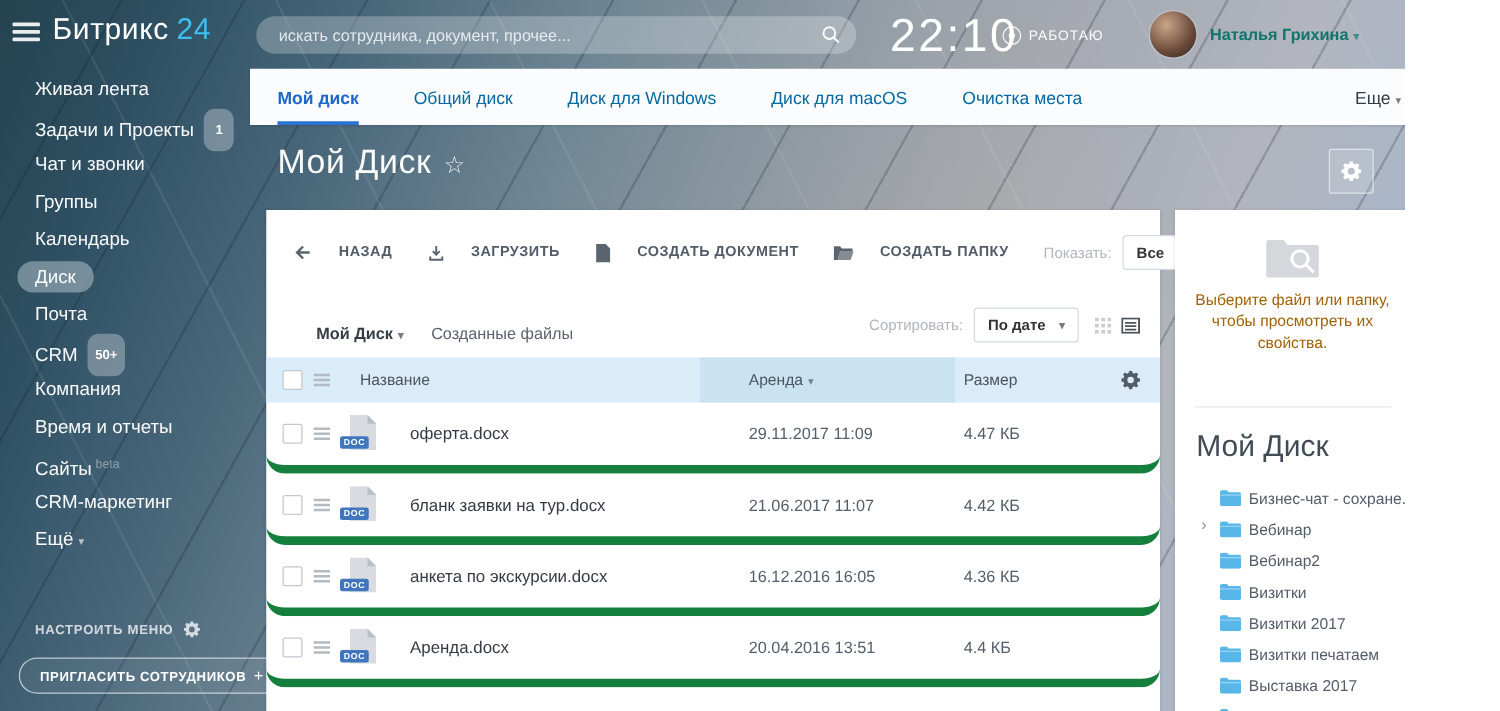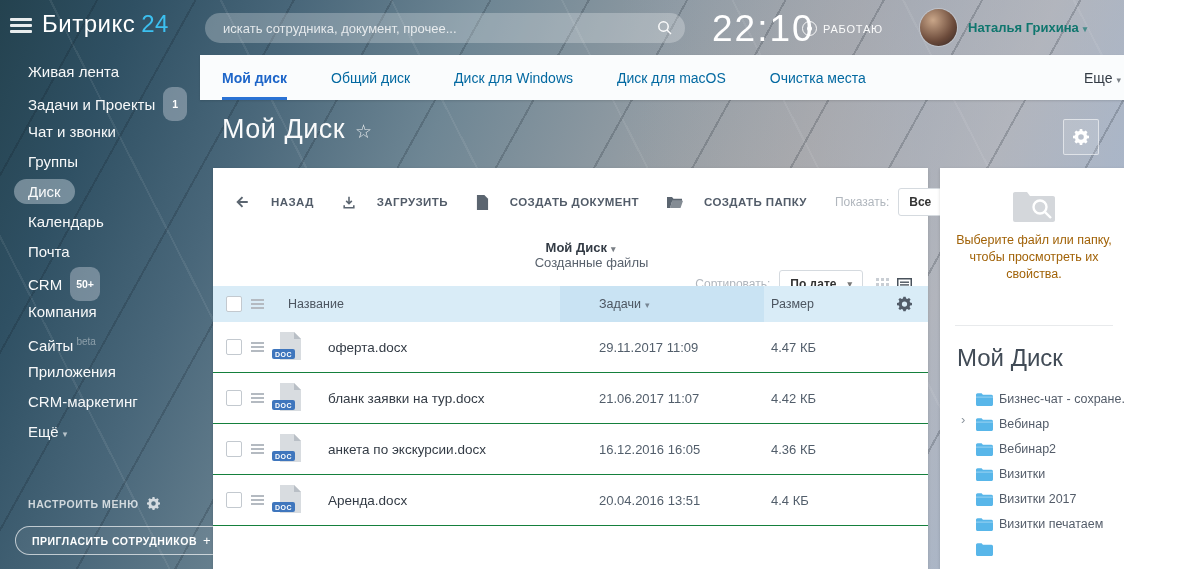--- a/index.html
+++ b/index.html
@@ -64,40 +64,40 @@
   .table-panel{left:213px;top:168px;width:715px;height:401px;}
   .toolbar{position:absolute;left:0;top:14px;right:0;height:40px;display:flex;align-items:center;padding-left:22px;gap:28px;}
   .tbtn{display:flex;align-items:center;gap:21px;font-size:11.5px;font-weight:bold;color:#525c69;
     letter-spacing:.4px;cursor:pointer;white-space:nowrap;}
   .tbtn svg{color:#5b6570;}
   .show-zone{margin-left:auto;display:flex;align-items:center;padding-right:20px;gap:9px;}
   .dim-label{font-size:12px;color:#b0b6bd;}
   .dropdown{display:flex;align-items:center;gap:7px;border:1px solid #d5dadf;border-radius:3px;
     background:#fff;height:26px;padding:0 10px;font-size:12px;font-weight:bold;color:#333;cursor:pointer;}
   .dropdown .caret{color:#818archive artifacts}
-  .crumbs{position:absolute;left:0;top:72px;right:0;height:34px;display:flex;align-items:center;padding-left:20px;flex-direction:column;}
+  .crumbs{position:absolute;left:0;top:72px;right:0;height:34px;display:flex;align-items:flex-end;padding-left:40px;}
   .crumb-root{font-size:13px;color:#333b45;font-weight:bold;cursor:pointer;}
   .crumb-cur{font-size:13px;color:#59626d;margin-left:22px;}
   .sort-zone{margin-left:auto;display:flex;align-items:center;gap:9px;padding-right:16px;}
   .view-toggle{display:flex;align-items:center;gap:8px;margin-left:4px;}
   .vicon{cursor:pointer;display:flex;}
   
   .thead{position:absolute;left:0;top:118px;right:0;height:36px;background:#d9ecf7;display:flex;align-items:center;}
   .thead .band{position:absolute;left:347px;width:204px;top:0;bottom:0;background:#c9e3f3;}
   .col-cb{position:absolute;left:13px;top:50%;transform:translateY(-50%);}
   .col-drag{position:absolute;left:38px;top:50%;transform:translateY(-50%);}
   .h-name{position:absolute;left:75px;font-size:12.5px;color:#4c5560;cursor:pointer;}
   .h-mod{position:absolute;left:386px;font-size:12.5px;color:#4c5560;cursor:pointer;}
   .h-size{position:absolute;left:558px;font-size:12.5px;color:#4c5560;cursor:pointer;}
   .h-gear{position:absolute;right:16px;top:50%;transform:translateY(-50%);color:#525c69;cursor:pointer;display:flex;}
   .cb{width:14px;height:14px;background:#fff;border:1px solid #c3c9cf;border-radius:2px;cursor:pointer;display:inline-block;}
   .drag{width:13px;cursor:grab;display:inline-block;}
   .drag i{display:block;height:2px;margin:2px 0;background:#b4bac1;}
   .rows{position:absolute;left:0;top:154px;right:0;bottom:0;overflow:hidden;}
-  .trow{position:relative;height:50px;border-bottom:1px solid #15803d;}
+  .trow{position:relative;height:50px;border-bottom:7px solid #15803d;border-radius:15px;}
   .trow .col-cb{top:50%;}
   .docicon{position:absolute;left:66px;top:10px;width:26px;height:30px;}
   .docicon .dbadge{position:absolute;left:-7px;bottom:3px;background:#3f76bd;color:#fff;font-size:7px;
     font-weight:bold;letter-spacing:.5px;padding:1.5px 3px;border-radius:2px;}
   .fname{position:absolute;left:115px;top:50%;transform:translateY(-50%);font-size:13.5px;color:#333b45;cursor:pointer;text-decoration:none;}
   .fdate{position:absolute;left:386px;top:50%;transform:translateY(-50%);font-size:13px;color:#525e6b;}
   .fsize{position:absolute;left:558px;top:50%;transform:translateY(-50%);font-size:13px;color:#525e6b;}
   
   .props-panel{left:940px;top:168px;width:188px;height:401px;}
   .fsearch{position:absolute;left:50%;top:20px;transform:translateX(-50%);}
@@ -153,27 +153,27 @@
     <span class="lbl">РАБОТАЮ</span>
   </div>
   <div class="avatar-main"></div>
   <div class="username"><span>Наталья Грихина</span><span class="caret">▾</span></div>
 
   <div class="sidebar">
     <div class="side-item"><span>Живая лента</span></div>
     <div class="side-item"><span>Задачи и Проекты</span><span class="badge">1</span></div>
     <div class="side-item"><span>Чат и звонки</span></div>
     <div class="side-item"><span>Группы</span></div>
+    <div class="side-item"><span>Календарь</span></div>
     <div class="side-item"><span class="pill">Диск</span></div>
-    <div class="side-item"><span>Календарь</span></div>
     <div class="side-item"><span>Почта</span></div>
     <div class="side-item"><span>CRM</span><span class="badge">50+</span></div>
     <div class="side-item"><span>Компания</span></div>
+    <div class="side-item"><span>Время и отчеты</span></div>
     <div class="side-item"><span>Сайты</span><span class="beta">beta</span></div>
-    <div class="side-item"><span>Приложения</span></div>
     <div class="side-item"><span>CRM-маркетинг</span></div>
     <div class="side-item"><span>Ещё</span><span class="caret">▾</span></div>
   </div>
   <div class="cfg-menu">
     <span>НАСТРОИТЬ МЕНЮ</span>
     <svg width="13" height="13" viewBox="0 0 16 16">
         <path fill="currentColor" fill-rule="evenodd" d="M6.8 0h2.4l.4 2a6 6 0 0 1 1.5.6l1.7-1.1 1.7 1.7-1.1 1.7c.3.5.5 1 .6 1.5l2 .4v2.4l-2 .4a6 6 0 0 1-.6 1.5l1.1 1.7-1.7 1.7-1.7-1.1a6 6 0 0 1-1.5.6l-.4 2H6.8l-.4-2a6 6 0 0 1-1.5-.6l-1.7 1.1-1.7-1.7 1.1-1.7a6 6 0 0 1-.6-1.5l-2-.4V6.8l2-.4c.1-.5.3-1 .6-1.5L1.5 3.2l1.7-1.7 1.7 1.1c.5-.3 1-.5 1.5-.6zM8 5.2A2.8 2.8 0 1 0 8 10.8 2.8 2.8 0 0 0 8 5.2z"></path>
       </svg>
   </div>
   <div class="invite">
@@ -274,21 +274,21 @@
 
     <div class="thead">
       <div class="band"></div>
       <span class="col-cb cb"></span>
       <span class="col-drag drag">
           <i></i>
           <i></i>
           <i></i>
         </span>
       <span class="h-name">Название</span>
-      <span class="h-mod"><span>Задачи</span><span class="caret">▾</span></span>
+      <span class="h-mod"><span>Аренда</span><span class="caret">▾</span></span>
       <span class="h-size">Размер</span>
       <span class="h-gear">
         <svg width="15" height="15" viewBox="0 0 16 16">
             <path fill="currentColor" fill-rule="evenodd" d="M6.8 0h2.4l.4 2a6 6 0 0 1 1.5.6l1.7-1.1 1.7 1.7-1.1 1.7c.3.5.5 1 .6 1.5l2 .4v2.4l-2 .4a6 6 0 0 1-.6 1.5l1.1 1.7-1.7 1.7-1.7-1.1a6 6 0 0 1-1.5.6l-.4 2H6.8l-.4-2a6 6 0 0 1-1.5-.6l-1.7 1.1-1.7-1.7 1.1-1.7a6 6 0 0 1-.6-1.5l-2-.4V6.8l2-.4c.1-.5.3-1 .6-1.5L1.5 3.2l1.7-1.7 1.7 1.1c.5-.3 1-.5 1.5-.6zM8 5.2A2.8 2.8 0 1 0 8 10.8 2.8 2.8 0 0 0 8 5.2z"></path>
           </svg>
       </span>
     </div>
 
     <div class="rows">
       <div class="trow">
@@ -405,20 +405,27 @@
       <div class="titem">
         <span class="ficon"><svg width="17" height="13" viewBox="0 0 17 13">
               <path d="M0 2C0 1 .7.2 1.6.2h4l1.3 1.5h8.5c.9 0 1.6.8 1.6 1.8v7.7c0 1-.7 1.8-1.6 1.8H1.6C.7 13 0 12.2 0 11.2z" fill="#58b6e9"></path>
               <rect y="3.6" width="17" height="1" fill="rgba(255,255,255,0.4)"></rect>
             </svg></span>
         <span class="tlabel">Визитки печатаем</span>
       </div>
       <div class="titem">
         <span class="ficon"><svg width="17" height="13" viewBox="0 0 17 13">
               <path d="M0 2C0 1 .7.2 1.6.2h4l1.3 1.5h8.5c.9 0 1.6.8 1.6 1.8v7.7c0 1-.7 1.8-1.6 1.8H1.6C.7 13 0 12.2 0 11.2z" fill="#58b6e9"></path>
+              <rect y="3.6" width="17" height="1" fill="rgba(255,255,255,0.4)"></rect>
+            </svg></span>
+        <span class="tlabel">Выставка 2017</span>
+      </div>
+      <div class="titem">
+        <span class="ficon"><svg width="17" height="13" viewBox="0 0 17 13">
+              <path d="M0 2C0 1 .7.2 1.6.2h4l1.3 1.5h8.5c.9 0 1.6.8 1.6 1.8v7.7c0 1-.7 1.8-1.6 1.8H1.6C.7 13 0 12.2 0 11.2z" fill="#58b6e9"></path>
             </svg></span>
       </div>
     </div>
   </div>
 
   <div class="rightbar">
     <div class="rb-circle rb-help">
         <span>?</span>
       </div>
     <div class="rb-circle rb-bell">

